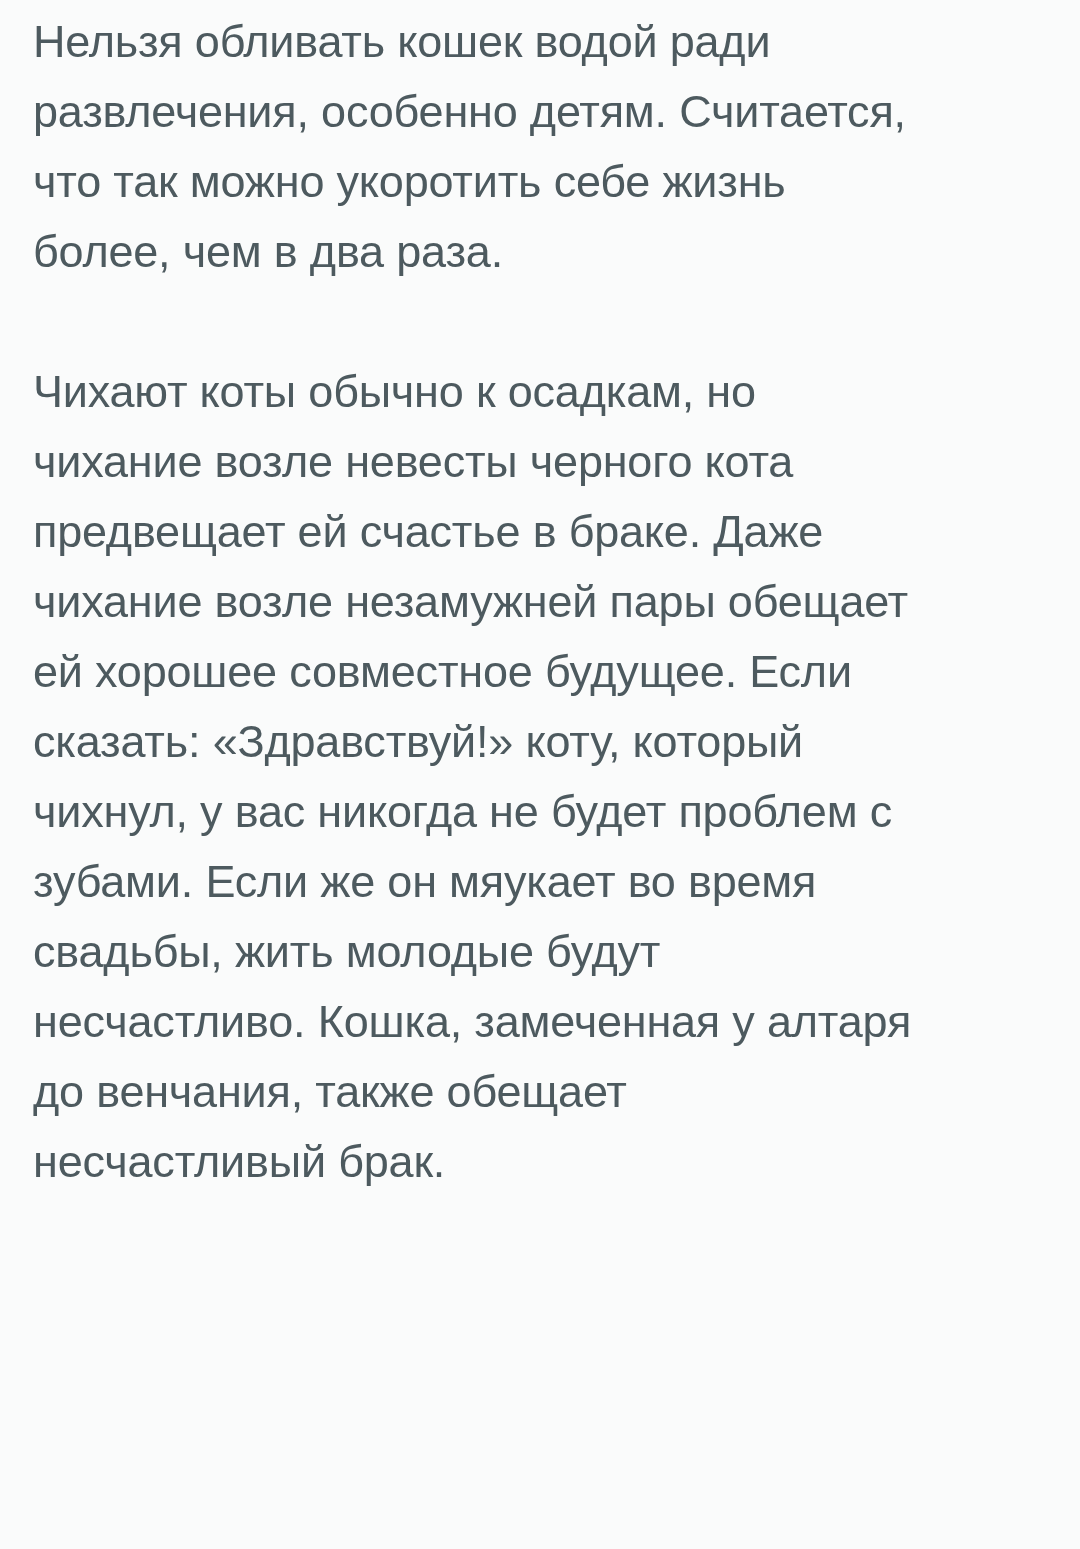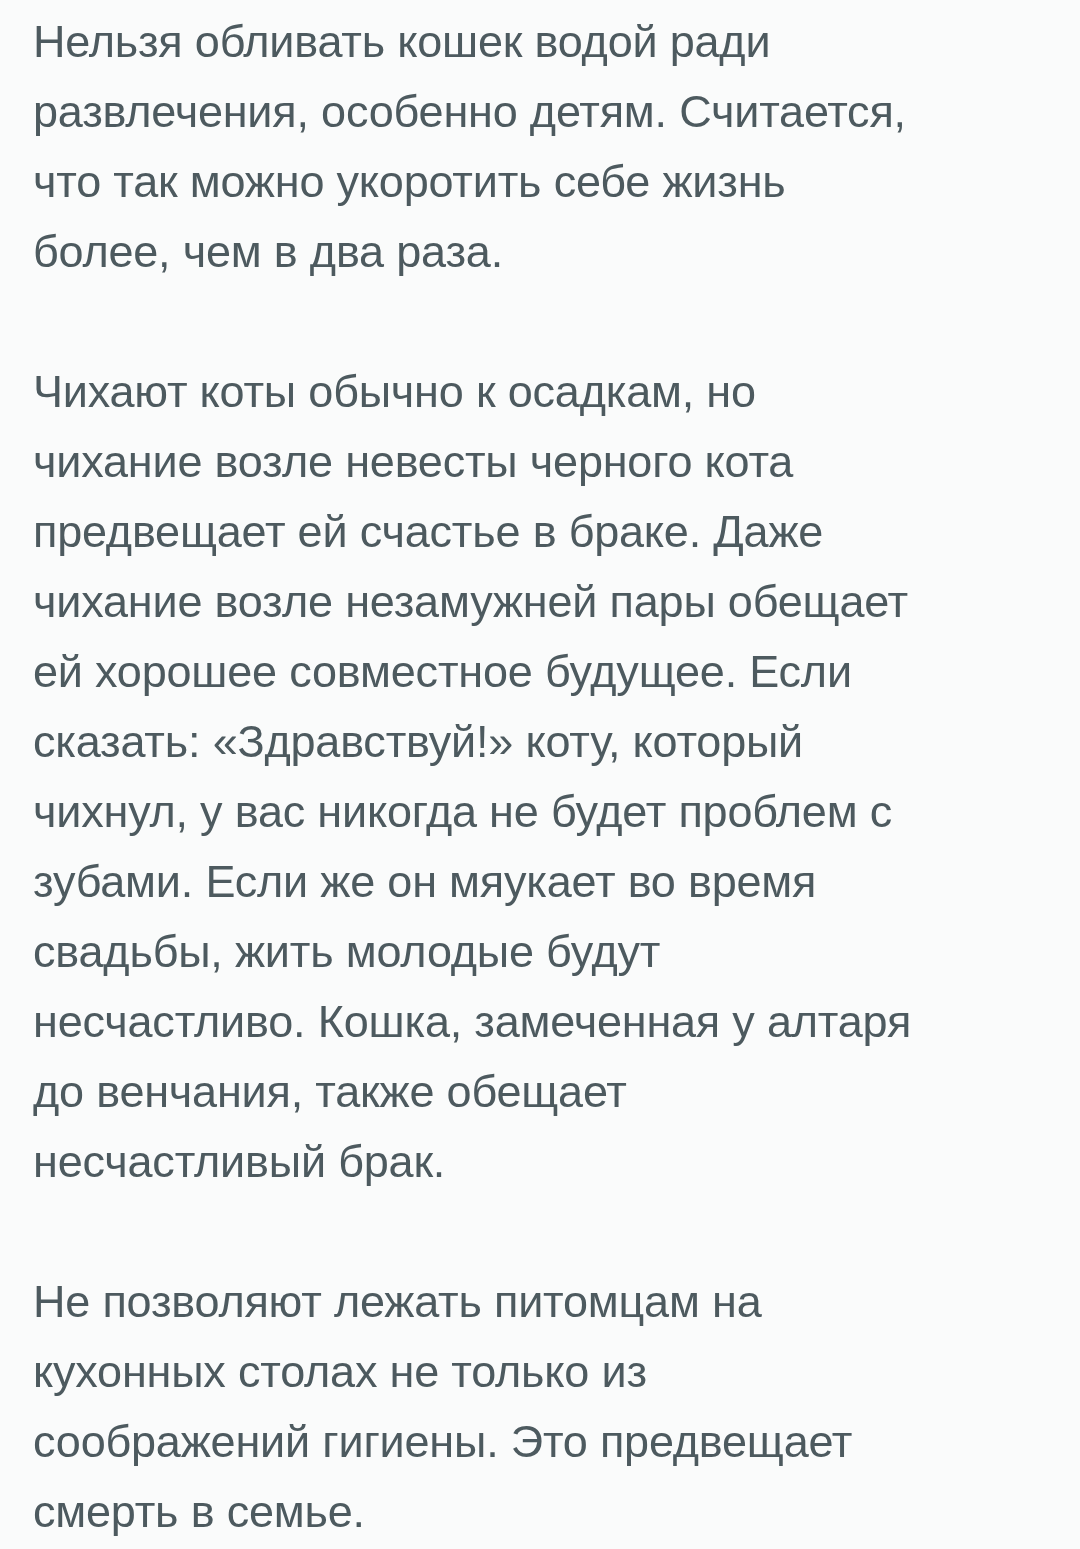--- a/index.html
+++ b/index.html
@@ -45,17 +45,13 @@
 предвещает ей счастье в браке. Даже
 чихание возле незамужней пары обещает
 ей хорошее совместное будущее. Если
 сказать: «Здравствуй!» коту, который
 чихнул, у вас никогда не будет проблем с
 зубами. Если же он мяукает во время
 свадьбы, жить молодые будут
 несчастливо. Кошка, замеченная у алтаря
 до венчания, также обещает
 несчастливый брак.</p>
-  <p>Не позволяют лежать питомцам на
-кухонных столах не только из
-соображений гигиены. Это предвещает
-смерть в семье.</p>
 </div>
 
 </body></html>

